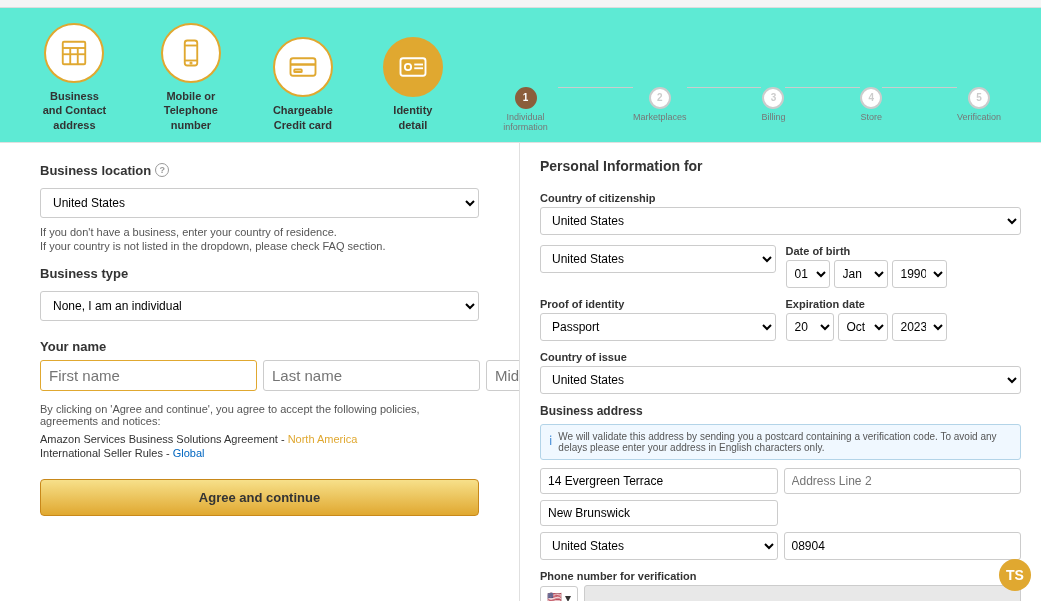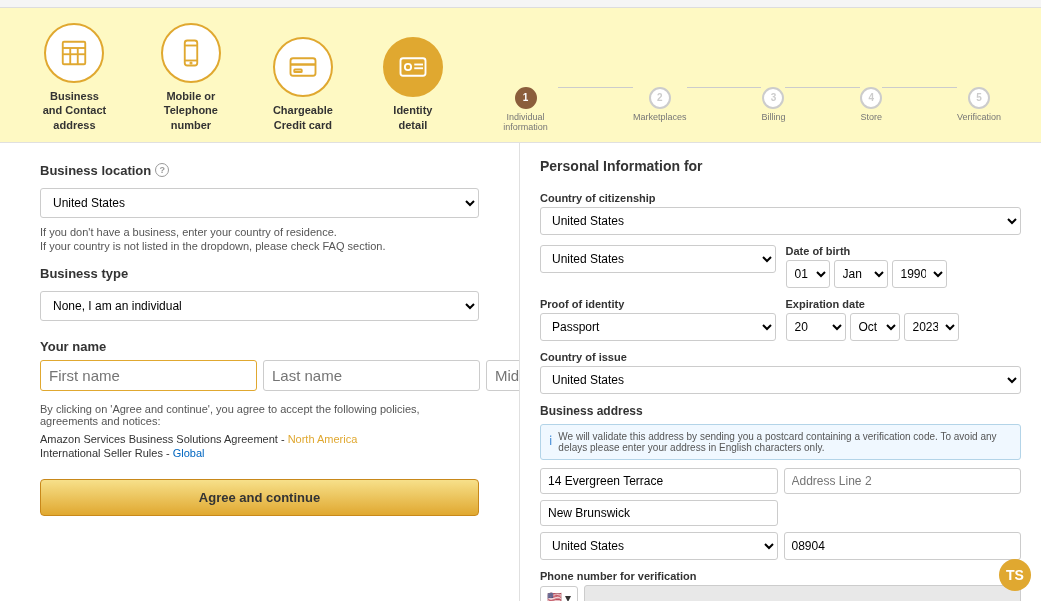--- a/index.html
+++ b/index.html
@@ -12,21 +12,21 @@
       overflow: hidden;
     }
 
     .top-bar {
       height: 8px;
       background: #f5f5f5;
       border-bottom: 1px solid #ddd;
     }
 
     .header-icons {
-      background: #fef9c3;
+      background: #5eead4;
       border-bottom: 1px solid #e0e0e0;
       padding: 15px 40px 10px;
       display: flex;
       align-items: flex-end;
       gap: 50px;
     }
 
     .icon-step {
       display: flex;
       flex-direction: column;
@@ -530,21 +530,21 @@
     <div class="two-col">
       <div class="form-row">
         <label class="form-label">Proof of identity</label>
         <select class="form-select">
           <option>Passport</option>
         </select>
       </div>
       <div class="form-row">
         <label class="form-label">Expiration date</label>
         <div class="date-row">
-          <select class="date-select" style="width:60px;">
+          <select class="date-select" style="width:48px;">
             <option>20</option>
           </select>
           <select class="date-select" style="width:50px;">
             <option>Oct</option>
           </select>
           <select class="date-select" style="width:55px;">
             <option>2023</option>
           </select>
         </div>
       </div>

